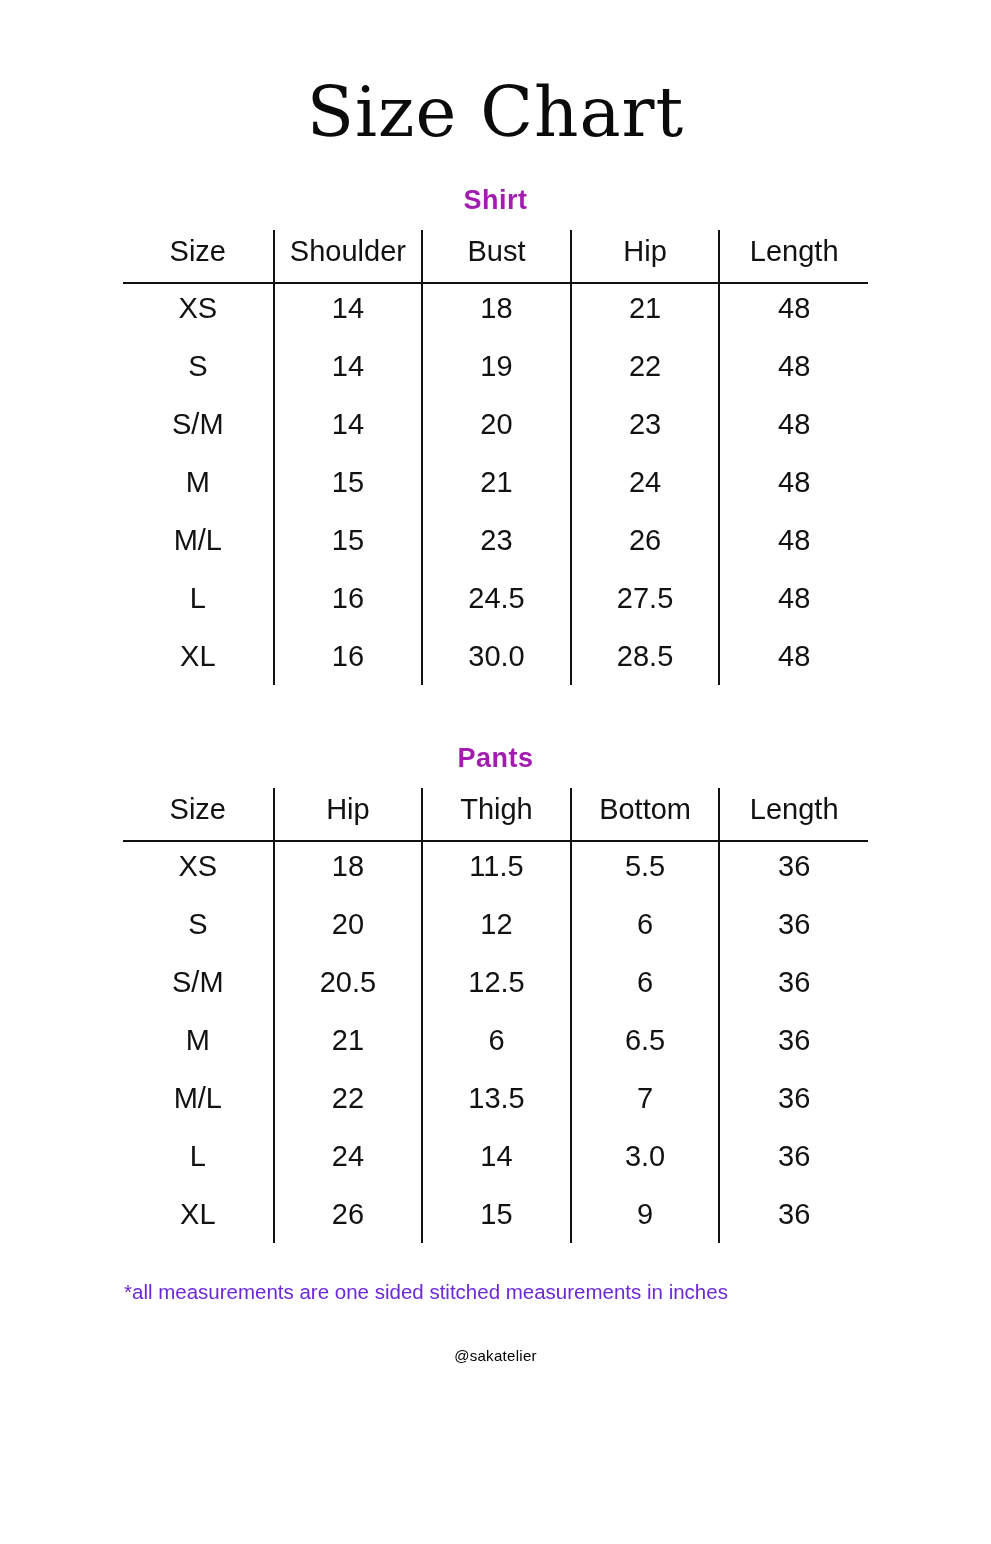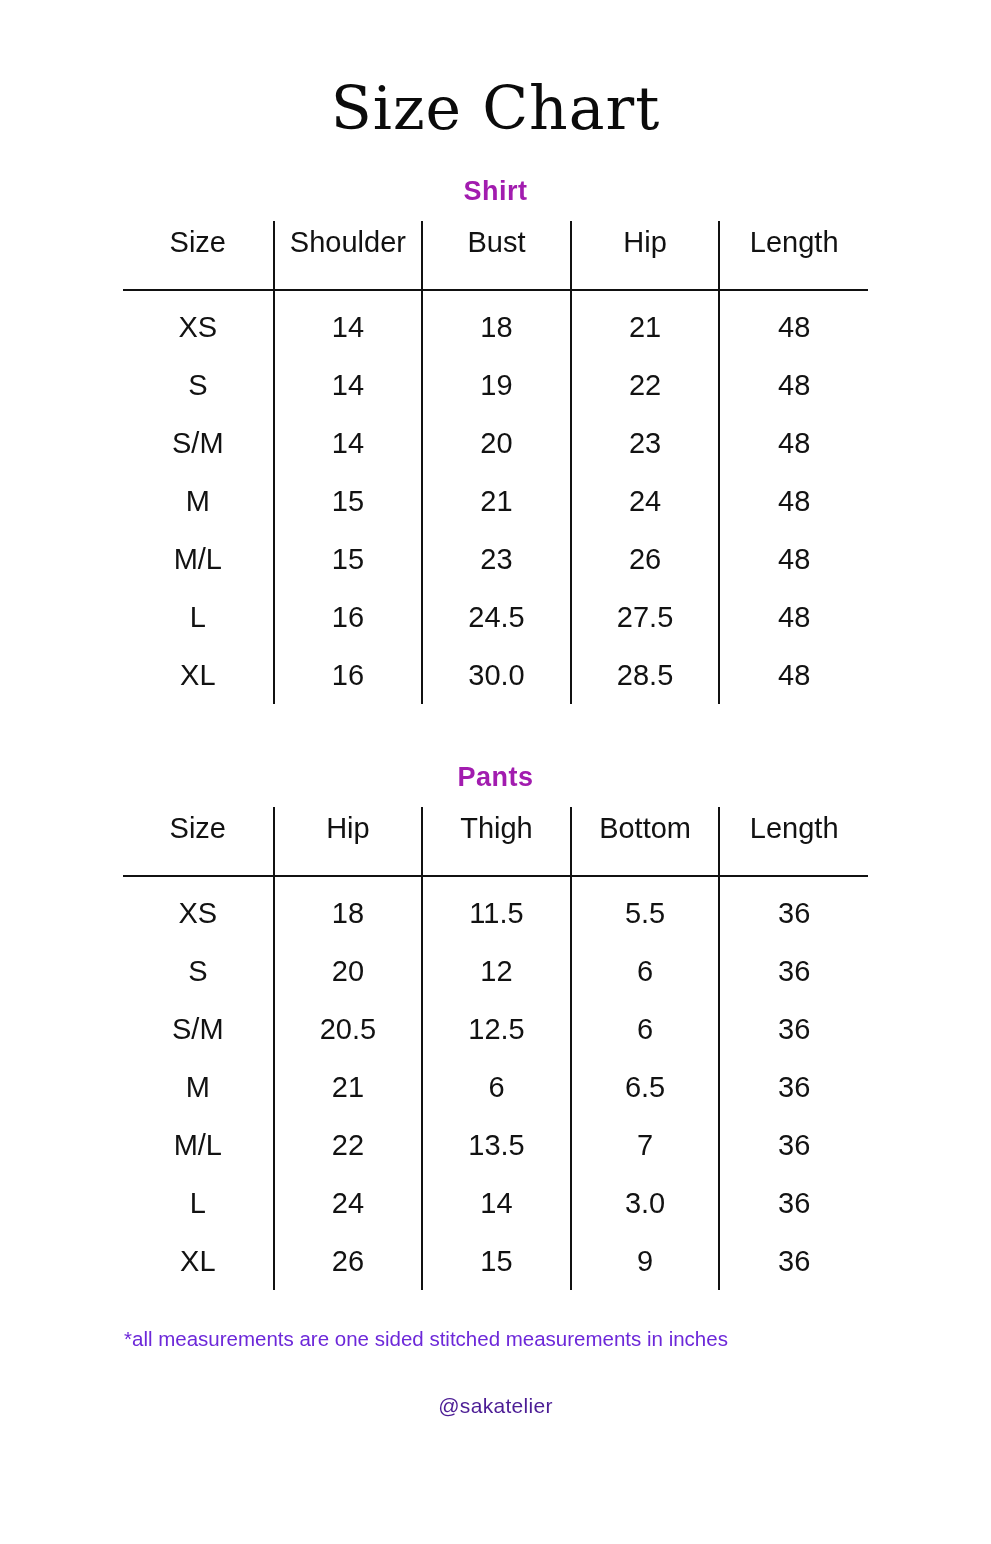--- a/index.html
+++ b/index.html
@@ -18,21 +18,21 @@
   .page {
     width: 991px;
     height: 1544px;
     box-sizing: border-box;
     padding: 0;
     position: relative;
   }
   .title {
     font-family: "DejaVu Serif", "Liberation Serif", serif;
     font-weight: 400;
-    font-size: 60px;
+    font-size: 69px;
     line-height: 1;
     text-align: center;
     letter-spacing: 1px;
     margin-top: 78px;
     color: #0b0b0b;
   }
   .section {
     margin-top: 38px;
   }
   .section-title {
@@ -53,33 +53,33 @@
   table.size-table td {
     text-align: center;
     font-weight: 400;
     font-size: 29px;
     color: #121212;
     padding: 5px 0;
     border: none;
   }
   table.size-table thead th {
     font-size: 29px;
-    padding-bottom: 30px;
+    padding-bottom: 14px;
   }
   
   table.size-table th + th,
   table.size-table td + td {
     border-left: 2px solid #111111;
   }
   
   table.size-table thead tr {
     border-bottom: 2px solid #111111;
   }
   table.size-table tbody tr:first-child td {
-    padding-top: 12px;
+    padding-top: 0;
   }
   table.size-table tbody tr td {
     height: 48px;
   }
   col.c-size { width: 150px; }
   col.c-rest { width: 148px; }
 
   .pants-section {
     margin-top: 58px;
   }
@@ -87,22 +87,22 @@
     width: 745px;
     margin: 34px auto 0 auto;
     font-size: 20.5px;
     line-height: 1.45;
     color: #6d28d9;
     text-align: left;
     padding-left: 2px;
   }
   .handle {
     text-align: center;
-    font-size: 21px;
-    color: #4c1d95;
+    font-size: 15px;
+    color: #000000;
     margin-top: 40px;
     letter-spacing: 0.3px;
   }
 </style>
 </head>
 <body>
 
 <div class="page">
 
   <div class="title">Size Chart</div>

